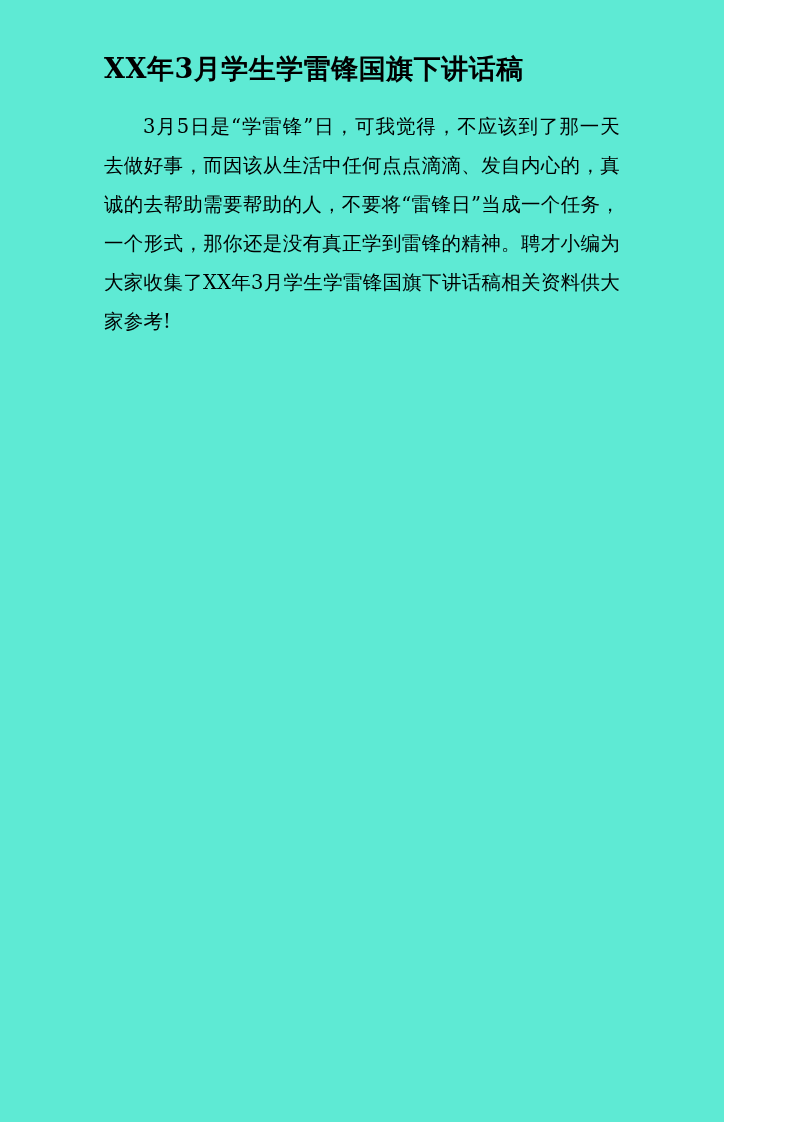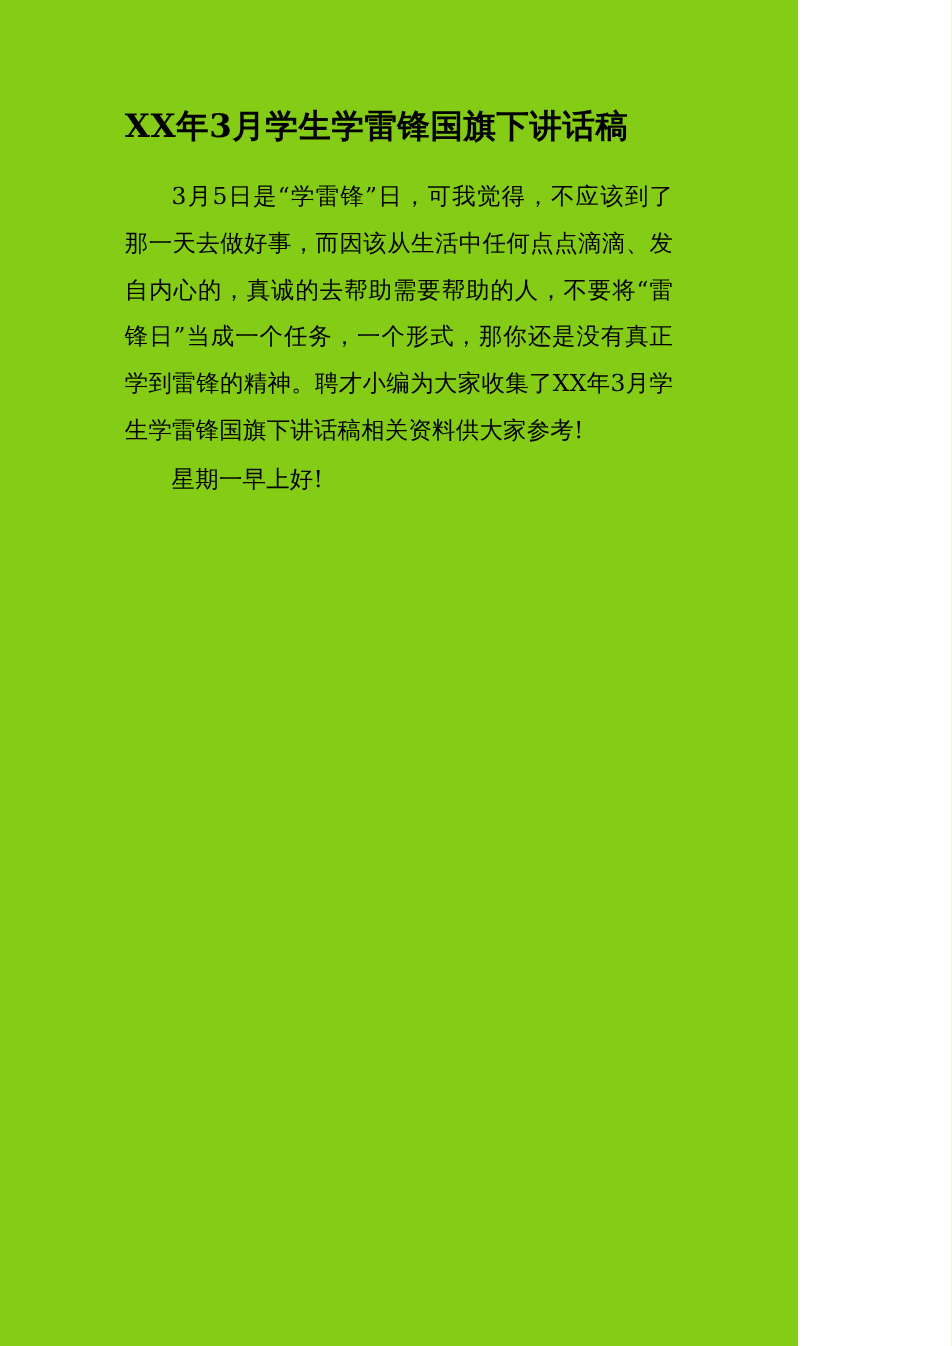--- a/index.html
+++ b/index.html
@@ -9,25 +9,25 @@
   }
   body {
     width: 793px;
     height: 1122px;
     font-family: "DejaVu Serif", "Liberation Serif", serif;
     color: #000000;
     overflow: hidden;
   }
   .page {
     position: relative;
-    width: 665px;
+    width: 724px;
     height: 1122px;
     box-sizing: border-box;
-    padding: 88px 104px 40px 104px;
-    background: #84cc16;
+    padding: 51px 104px 40px 104px;
+    background: #5eead4;
   }
   .doc-title {
     font-family: "DejaVu Serif", "Liberation Serif", serif;
     font-weight: bold;
     font-size: 27px;
     line-height: 1.35;
     letter-spacing: 0.5px;
     margin: 0 0 20px 0;
     text-align: left;
   }
@@ -47,18 +47,17 @@
 <body>
 
 <div class="page">
 
   <h1 class="doc-title">XX年3月学生学雷锋国旗下讲话稿</h1>
 
   <p class="para indent">3月5日是“学雷锋”日，可我觉得，不应该到了那一天去做好事，而因该从生活中任何点点滴滴、发自内心的，真诚的去帮助需要帮助的人，不要将“雷锋日”当成一个任务，一个形式，那你还是没有真正学到雷锋的精神。聘才小编为大家收集了XX年3月学生学雷锋国旗下讲话稿相关资料供大家参考!</p>
 
 
 
-  <p class="para indent">星期一早上好!</p>
 
 
 
 
 </div>
 
 </body></html>

